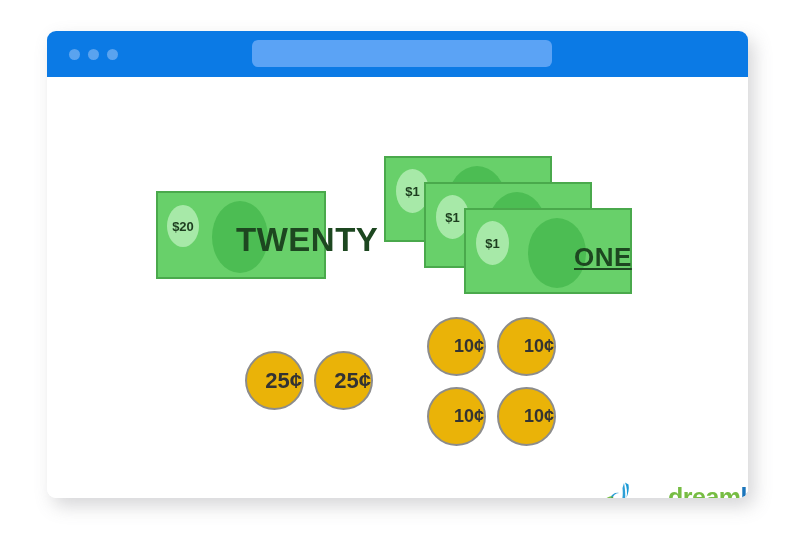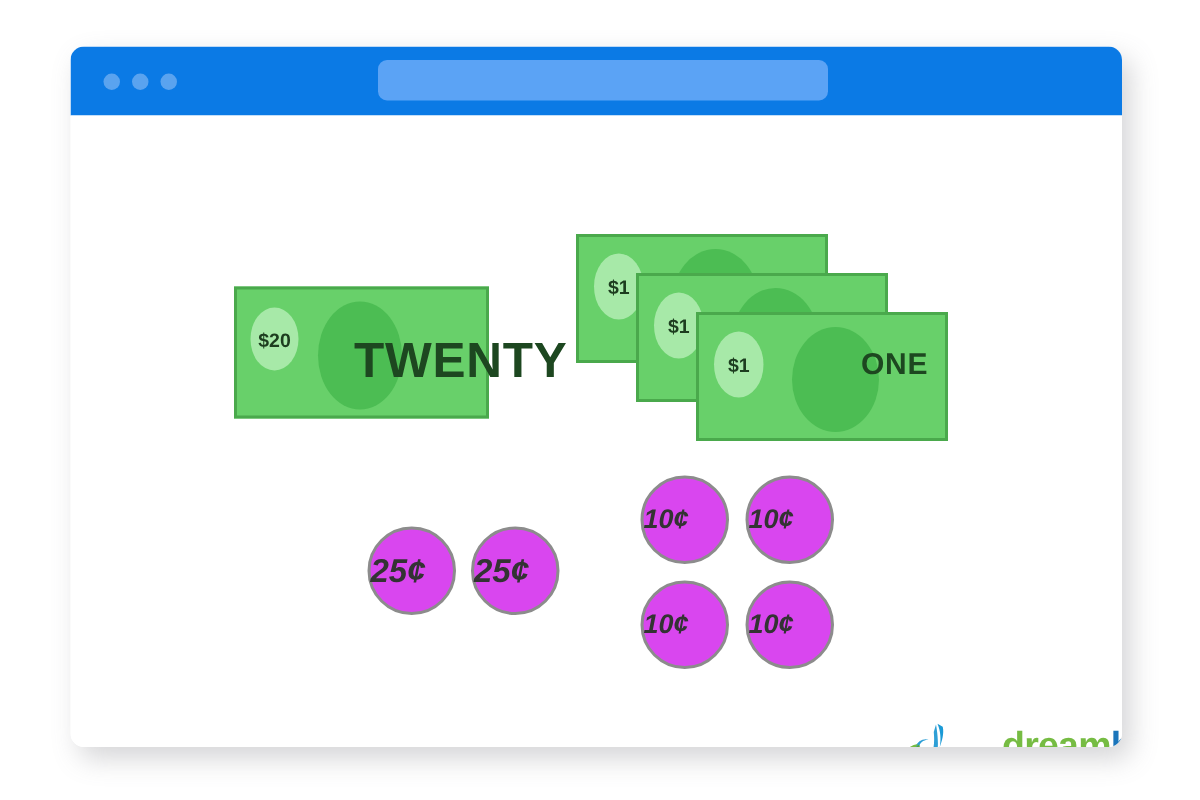--- a/index.html
+++ b/index.html
@@ -151,35 +151,35 @@
     height: 70px;
   }
   .bill-one .denom-oval {
     left: 10px;
     top: 11px;
     width: 33px;
     height: 44px;
   }
   .bill-one .bill-word {
     left: 108px;
-    top: 22px;
-    font-size: 20px;
+    top: 32px;
+    font-size: 26px;
+    text-decoration: underline;
   }
 
   
   .coin {
     position: absolute;
     border-radius: 50%;
-    background: #d946ef;
+    background: #eab308;
     border: 2px solid #8c8c8c;
     box-sizing: border-box;
     display: flex;
     align-items: center;
-    justify-content: flex-start;
-    font-style: italic;
+    justify-content: flex-end;
   }
   .coin-label {
     font-size: 22px;
     font-weight: bold;
     color: #333333;
     font-family: "Liberation Sans", sans-serif;
   }
   .coin-quarter { width: 59px; height: 59px; }
   .coin-dime { width: 59px; height: 59px; }
   .coin-dime .coin-label { font-size: 18px; }

